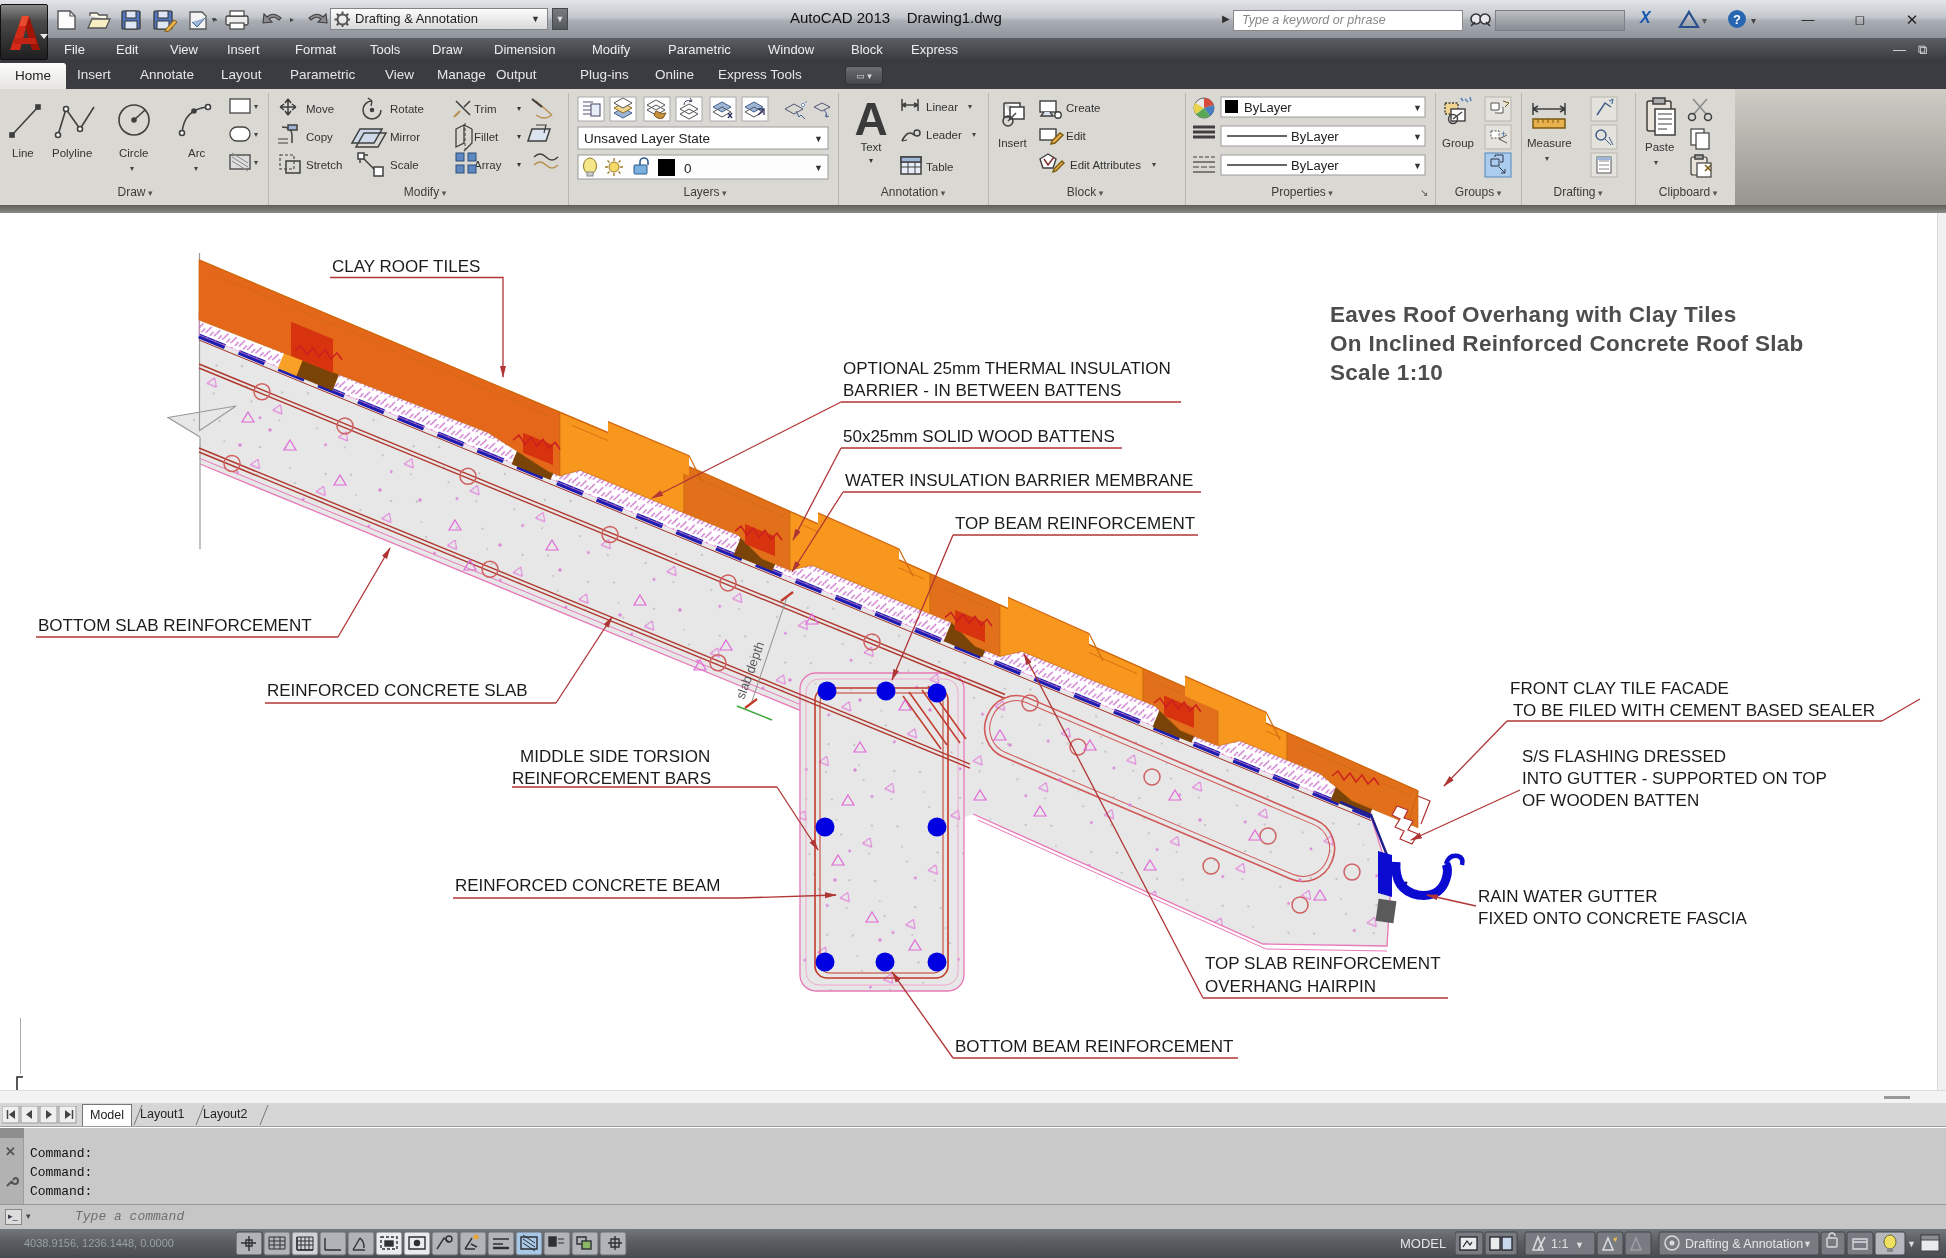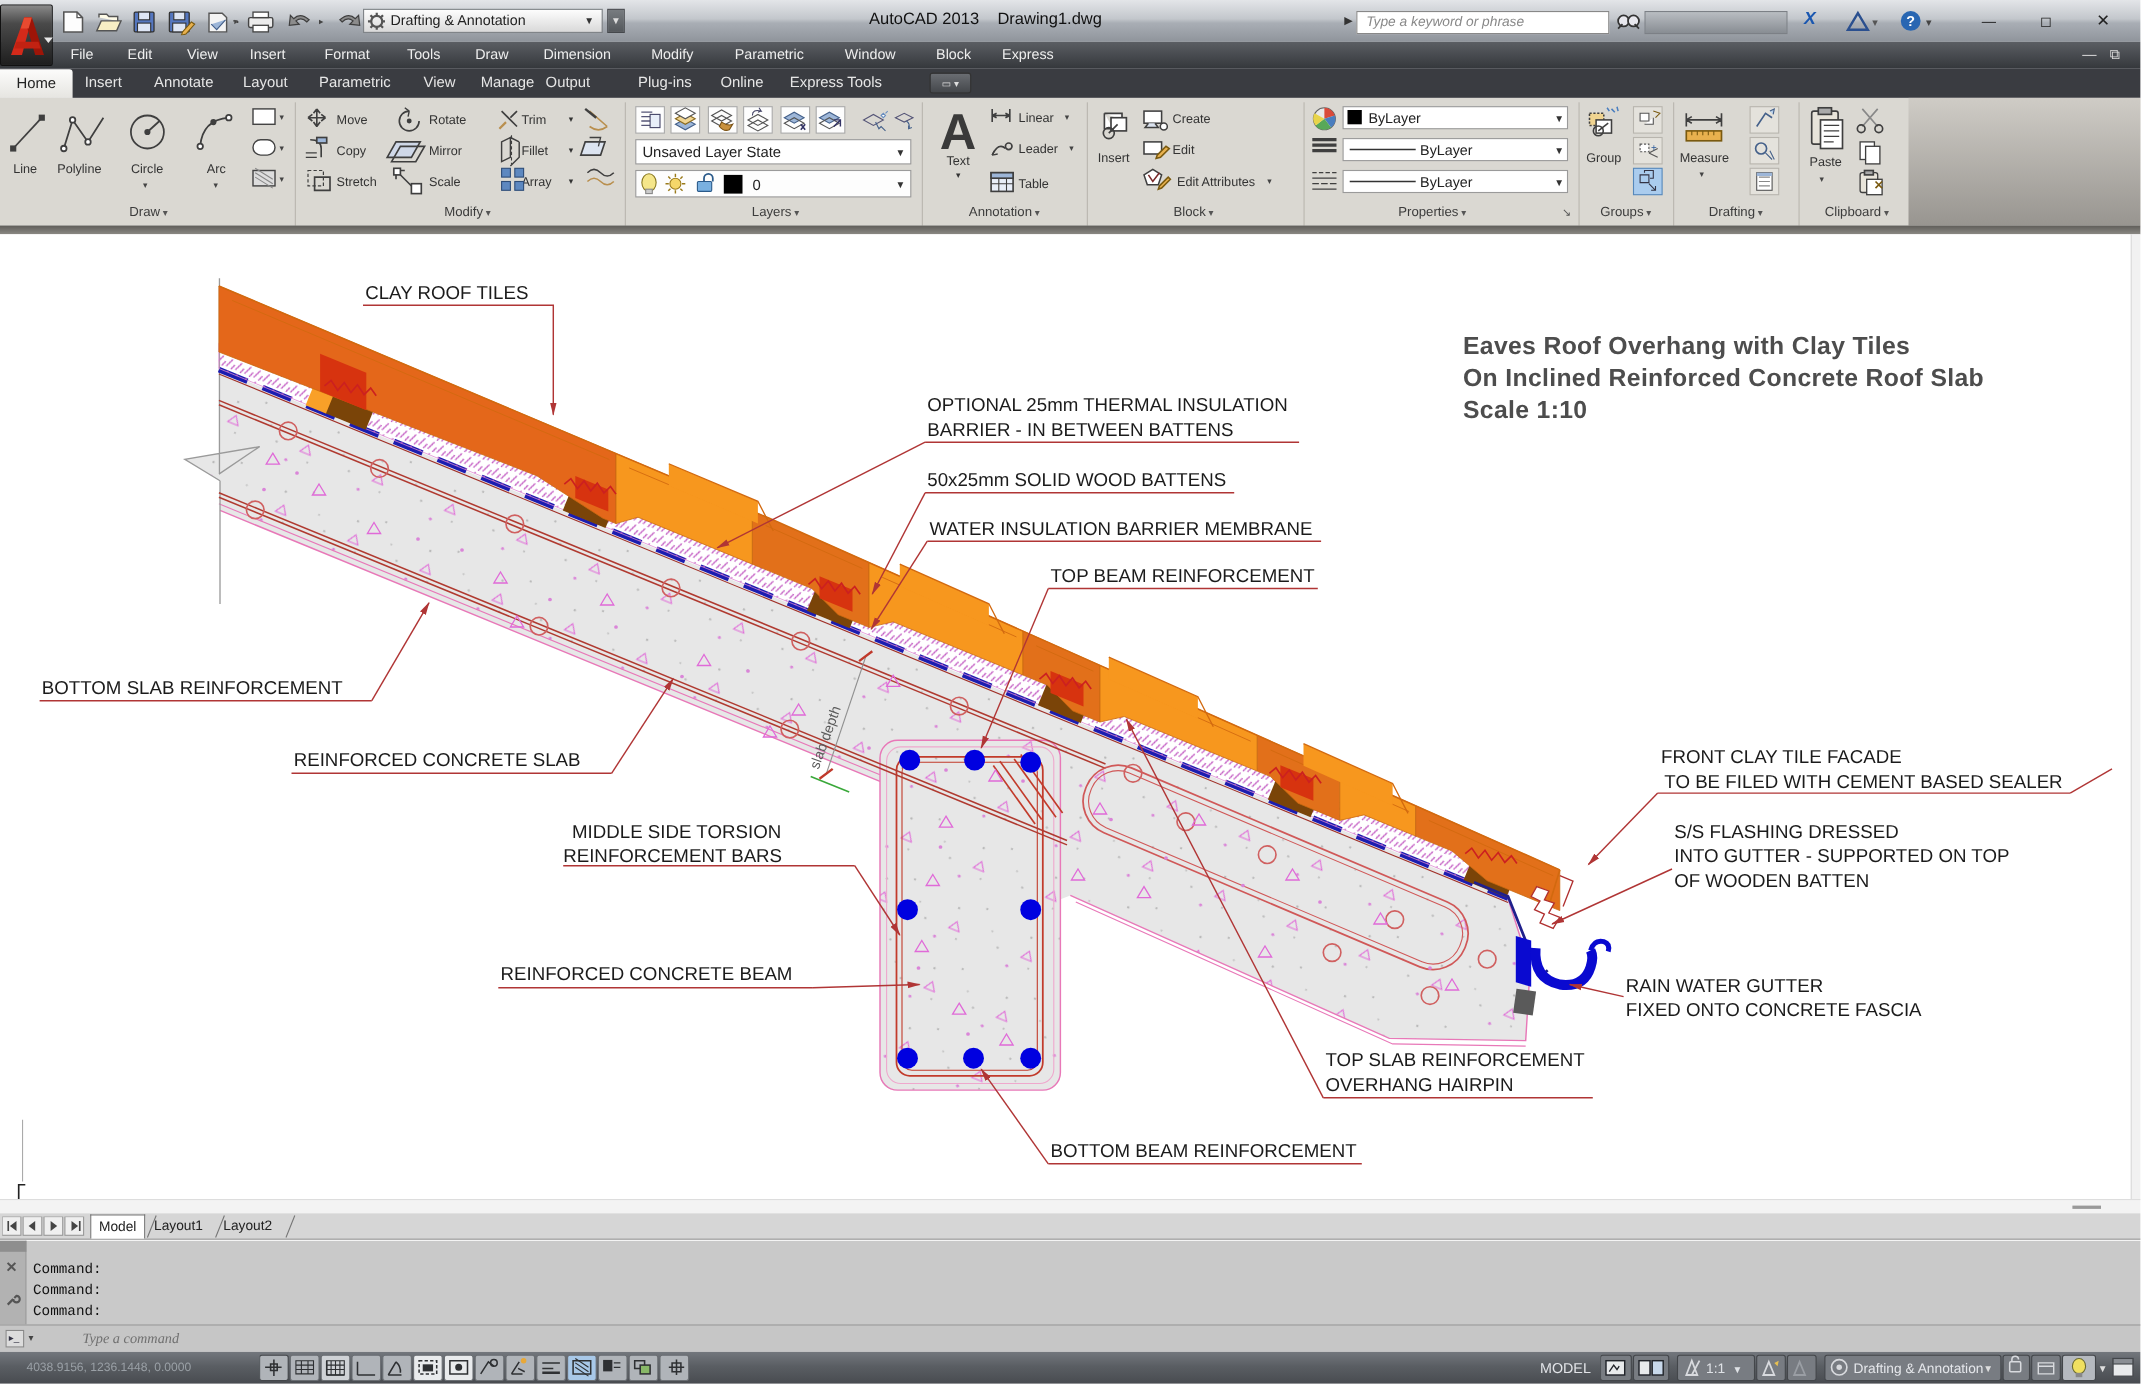--- a/index.html
+++ b/index.html
@@ -739,21 +739,21 @@
     <svg class="abs" style="left:4px;top:46px" width="15" height="15" viewBox="0 0 15 15">
         <path d="M3,12 L8,7 M8,7 a3,3 0 1 0 3,-3 l-2,2" stroke="#555" stroke-width="2" fill="none"></path>
       </svg>
     <div class="abs" style="left:0px;top:0px;width:24px;height:10px;background:#8e8e8e"></div>
   </div>
   <div id="cmdin" class="abs">
     <div class="abs" style="left:5px;top:4px;width:17px;height:16px;background:#dcdcdc;border:1px solid #888">
         <span style="position:absolute;left:2px;top:1px;font-size:9px;color:#334">▸_</span>
       </div>
     <div class="abs" style="left:26px;top:6px;font-size:9px;color:#444">▾</div>
-    <div class="abs" style="left:75px;top:4px;font-style:italic;color:#707070;font-family:Liberation Serif, serif">Type a command</div>
+    <div class="abs" style="left:75px;top:4px;font-style:italic;color:#707070;font-family:Liberation Mono, monospace">Type a command</div>
   </div>
   <div id="status" class="abs">
     <div class="abs" style="left:24px;top:8px;color:#9aa0a6;font-size:11px">4038.9156, 1236.1448, 0.0000</div>
     <svg class="abs" style="left:236px;top:0px" width="420" height="29" viewBox="0 0 420 29">
       <g>
         <rect x="0" y="3" width="26" height="23" rx="2" fill="#b0b4b9" stroke="#43464a"></rect>
         <rect x="28" y="3" width="26" height="23" rx="2" fill="#b0b4b9" stroke="#6a6e73"></rect>
         <rect x="56" y="3" width="26" height="23" rx="2" fill="#cfd2d6" stroke="#6a6e73"></rect>
         <rect x="84" y="3" width="26" height="23" rx="2" fill="#b0b4b9" stroke="#6a6e73"></rect>
         <rect x="112" y="3" width="26" height="23" rx="2" fill="#b0b4b9" stroke="#6a6e73"></rect>

